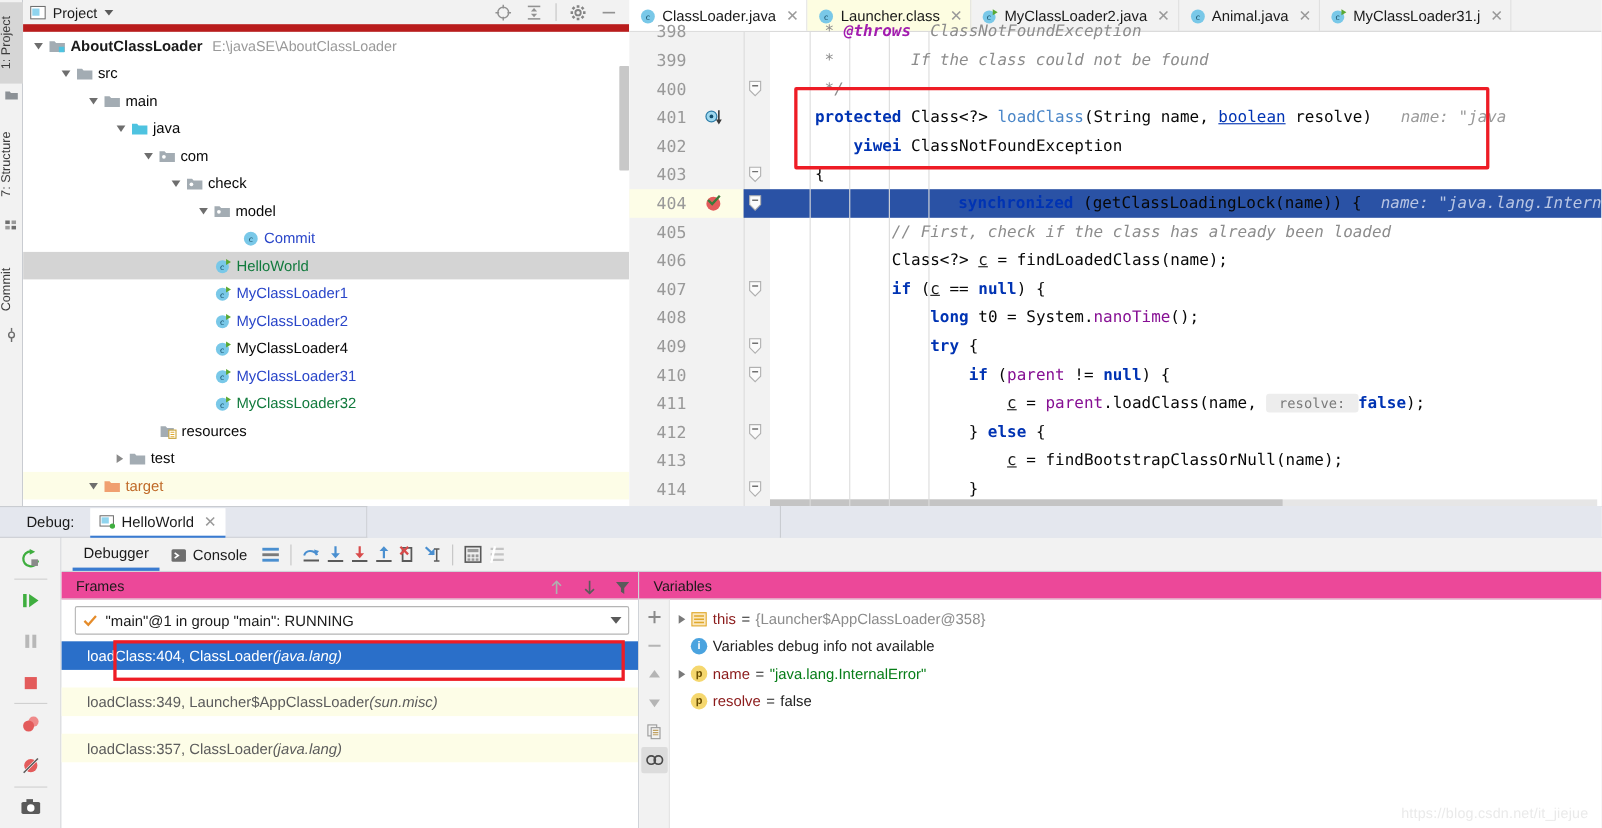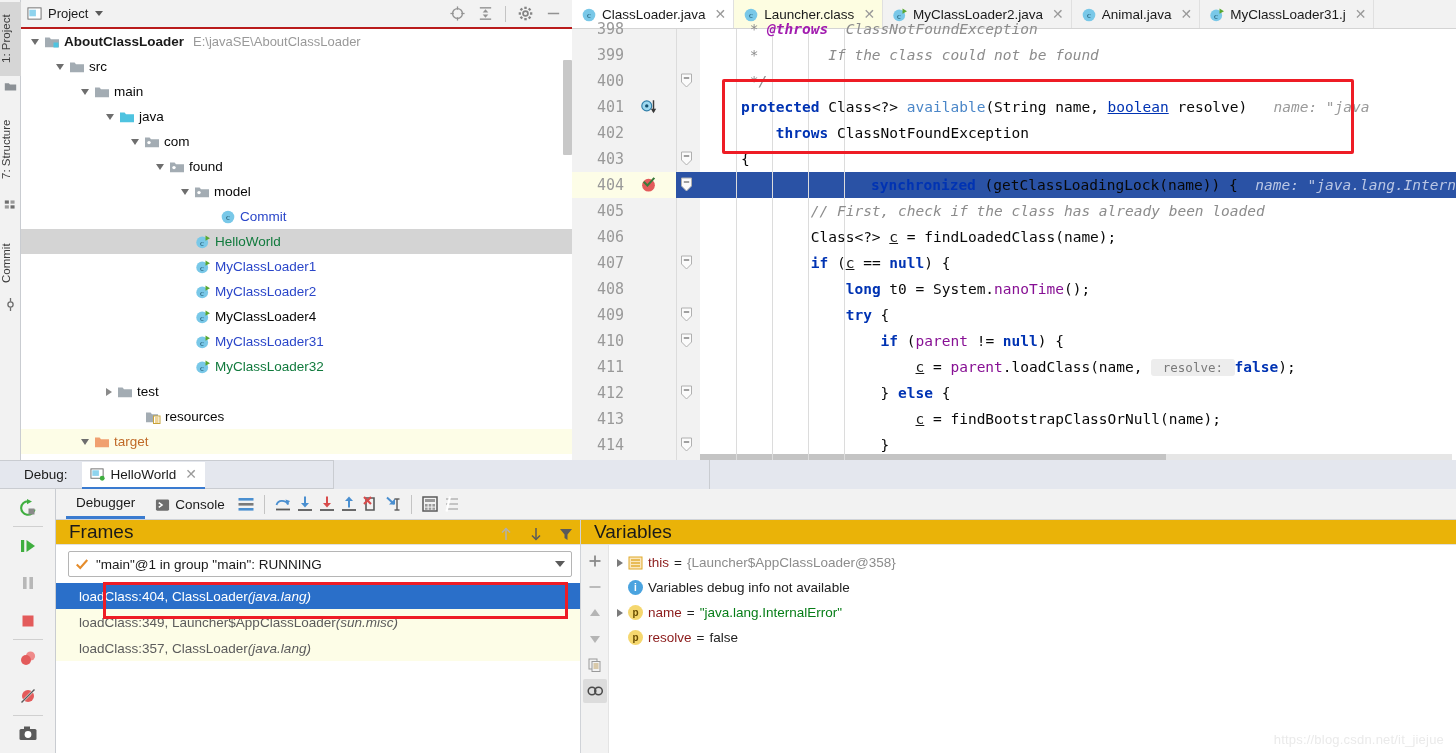--- a/index.html
+++ b/index.html
@@ -28,21 +28,21 @@
   .vtab-icon {
     position: absolute; left: 4px; width: 13px; height: 13px;
   }
 
   
   .project-panel {
     position: absolute; left: 21px; top: 0; width: 551px; height: 460px;
     background: #fff;
   }
   .proj-header {
-    height: 29px; background: #f2f2f2; border-bottom: 2px solid #b91c1c;
+    height: 29px; background: #f2f2f2; border-bottom: 7px solid #b91c1c;
     display: flex; align-items: center; padding: 0 6px;
   }
   .proj-title {
     font-size: 13px; color: #1a1a1a; margin-left: 6px;
   }
   .proj-caret {
     width: 0; height: 0; margin-left: 7px;
     border-left: 4px solid transparent; border-right: 4px solid transparent;
     border-top: 5px solid #5a5a5a;
   }
@@ -178,34 +178,34 @@
   }
   .dbg-tab.active { border-bottom: 3px solid #3a7bd0; }
   .tb-sep { width: 1px; height: 19px; background: #c4c4c4; margin: 0 7px; }
   .tb-ic { width: 22px; height: 22px; display:flex;align-items:center;justify-content:center; cursor:pointer;}
 
   .panes { position: absolute; left:0; top:31px; right:0; bottom:0; display:flex; }
   .pane-frames { width: 525px; background: #fff; position: relative; border-right: 1px solid #d0d3d8;}
   .pane-vars { flex: 1; background: #fff; position: relative; }
   .pane-head {
     height: 25px; display:flex; align-items:center; padding-left: 13px;
-    font-size: 19px; color: #1a1a1a; background:#eab308; border-bottom: 1px solid #e0e0e0;
+    font-size: 13px; color: #1a1a1a; background:#ec4899; border-bottom: 1px solid #e0e0e0;
   }
   .thread-sel {
     margin: 6px 8px 0 12px; height: 26px; background: #fff; border: 1px solid #b5b5b5;
     display: flex; align-items: center; padding: 0 6px; gap: 7px; font-size: 13.5px;
     border-radius: 2px;
   }
   .frames-nav { position:absolute; right: 6px; top: 6px; display:flex; align-items:center; gap: 14px;}
   .frame-row {
     height: 26px; display: flex; align-items: center; padding-left: 23px;
     font-size: 13.5px; white-space: nowrap; cursor: default;
   }
   .frame-row.sel { background: #2a6fc9; color: #fff; }
-  .frame-row.dim { background: #fdfde7; color: #5c5c5c; }
+  .frame-row.dim { background: #fdfde7; color: #5c5c5c; margin-top: 16px; }
   .it { font-style: italic; }
 
   .vars-rail {
     position:absolute; left:0; top:25px; bottom:0; width: 28px; background:#f2f2f2;
     display:flex; flex-direction:column; align-items:center; gap: 2px; padding-top: 4px;
     border-right: 1px solid #e4e4e4;
   }
   .vrail-btn { width:24px;height:24px;display:flex;align-items:center;justify-content:center;cursor:pointer;color:#8a8a8a;}
   .vrail-btn.boxed { background:#dcdcdc; border-radius:2px;}
   .var-row {
@@ -353,21 +353,21 @@
             </svg></span>
           <span class="lbl plain">com</span>
         </div>
         <div class="trow">
           <span style="flex: 0 0 auto; width: 135px;"></span>
           <span class="arrow-d"></span>
           <span class="ico"><svg width="16" height="16" viewBox="0 0 16 16">
               <path d="M1 3.5h4.6L7 5.2h8v8H1z" fill="#a3acb3"></path>
               <circle cx="5" cy="8.6" r="1.7" fill="#fff"></circle>
             </svg></span>
-          <span class="lbl plain">found</span>
+          <span class="lbl plain">check</span>
         </div>
         <div class="trow">
           <span style="flex: 0 0 auto; width: 160px;"></span>
           <span class="arrow-d"></span>
           <span class="ico"><svg width="16" height="16" viewBox="0 0 16 16">
               <path d="M1 3.5h4.6L7 5.2h8v8H1z" fill="#a3acb3"></path>
               <circle cx="5" cy="8.6" r="1.7" fill="#fff"></circle>
             </svg></span>
           <span class="lbl plain">model</span>
         </div>
@@ -432,40 +432,40 @@
         </div>
         <div class="trow">
           <span style="flex: 0 0 auto; width: 160px;"></span>
           <span class="arrow-sp"></span>
           <span class="ico"><svg width="16" height="16" viewBox="0 0 16 16">
               <circle cx="7.2" cy="8.4" r="5.9" fill="#79c8e8"></circle>
               <text x="7" y="11.6" font-size="8.5" font-family="Liberation Serif, serif" fill="#134a63" text-anchor="middle">c</text>
               <polygon points="10.5,1.5 15,4.2 10.5,6.8" fill="#5aa832"></polygon>
             </svg></span>
           <span class="lbl green">MyClassLoader32</span>
-        </div>
-        <div class="trow">
-          <span style="flex: 0 0 auto; width: 85px;"></span>
-          <span class="arrow-r"></span>
-          <span class="ico"><svg width="16" height="16" viewBox="0 0 16 16">
-              <path d="M1 3.5h4.6L7 5.2h8v8H1z" fill="#a3acb3"></path>
-            </svg></span>
-          <span class="lbl plain">test</span>
         </div>
         <div class="trow">
           <span style="flex: 0 0 auto; width: 110px;"></span>
           <span class="arrow-sp"></span>
           <span class="ico"><svg width="16" height="16" viewBox="0 0 16 16">
               <path d="M1 3.5h4.6L7 5.2h6v8H1z" fill="#a3acb3"></path>
               <rect x="8.5" y="7" width="6.5" height="7.5" fill="#fff" stroke="#c8a33a"></rect>
               <line x1="10" y1="9" x2="13.5" y2="9" stroke="#e0a92b"></line>
               <line x1="10" y1="11" x2="13.5" y2="11" stroke="#e0a92b"></line>
               <line x1="10" y1="13" x2="13.5" y2="13" stroke="#e0a92b"></line>
             </svg></span>
           <span class="lbl plain">resources</span>
+        </div>
+        <div class="trow">
+          <span style="flex: 0 0 auto; width: 85px;"></span>
+          <span class="arrow-r"></span>
+          <span class="ico"><svg width="16" height="16" viewBox="0 0 16 16">
+              <path d="M1 3.5h4.6L7 5.2h8v8H1z" fill="#a3acb3"></path>
+            </svg></span>
+          <span class="lbl plain">test</span>
         </div>
         <div class="trow target-row">
           <span style="flex: 0 0 auto; width: 60px;"></span>
           <span class="arrow-d"></span>
           <span class="ico"><svg width="16" height="16" viewBox="0 0 16 16">
               <path d="M1 3.5h4.6L7 5.2h8v8H1z" fill="#f0a070"></path>
             </svg></span>
           <span class="lbl orange">target</span>
         </div>
       </div>
@@ -552,27 +552,27 @@
             <span class="lnum">401</span>
             <span class="gut-ic">
               <span style="position:absolute;left:8px;top:4px;"><svg width="18" height="18" viewBox="0 0 16 16">
                   <circle cx="6" cy="7" r="4.4" fill="#9ed8ef" stroke="#2f7ea8"></circle>
                   <circle cx="6" cy="7" r="1.5" fill="#14506e"></circle>
                   <line x1="12" y1="2" x2="12" y2="12" stroke="#3a3a3a" stroke-width="1.3"></line>
                   <polygon points="9.6,9.5 14.4,9.5 12,13.5" fill="#3a3a3a"></polygon>
                 </svg></span>
             </span>
             <span class="fold"></span>
-            <span class="ctext"><span class="plain">    </span><span class="kw">protected</span><span class="plain"> Class&lt;?&gt; </span><span class="mth">available</span><span class="plain">(String name, </span><span class="kw2">boolean</span><span class="plain"> resolve) </span><span class="hint">  name: "java</span></span>
+            <span class="ctext"><span class="plain">    </span><span class="kw">protected</span><span class="plain"> Class&lt;?&gt; </span><span class="mth">loadClass</span><span class="plain">(String name, </span><span class="kw2">boolean</span><span class="plain"> resolve) </span><span class="hint">  name: "java</span></span>
           </div>
           <div class="crow">
             <span class="lnum">402</span>
             <span class="gut-ic"></span>
             <span class="fold"></span>
-            <span class="ctext"><span class="plain">        </span><span class="kw">throws</span><span class="plain"> ClassNotFoundException</span></span>
+            <span class="ctext"><span class="plain">        </span><span class="kw">yiwei</span><span class="plain"> ClassNotFoundException</span></span>
           </div>
           <div class="crow">
             <span class="lnum">403</span>
             <span class="gut-ic"></span>
             <span class="fold">
               <svg style="position:absolute;left:2px;top:5px;" width="13" height="16" viewBox="0 0 13 16">
                 <path d="M1.5 1h10v8l-5 5-5-5z" fill="#fbfbfb" stroke="#b0b0b0"></path>
                 <line x1="3.8" y1="5" x2="9.2" y2="5" stroke="#707070" stroke-width="1.3"></line>
               </svg>
             </span>

